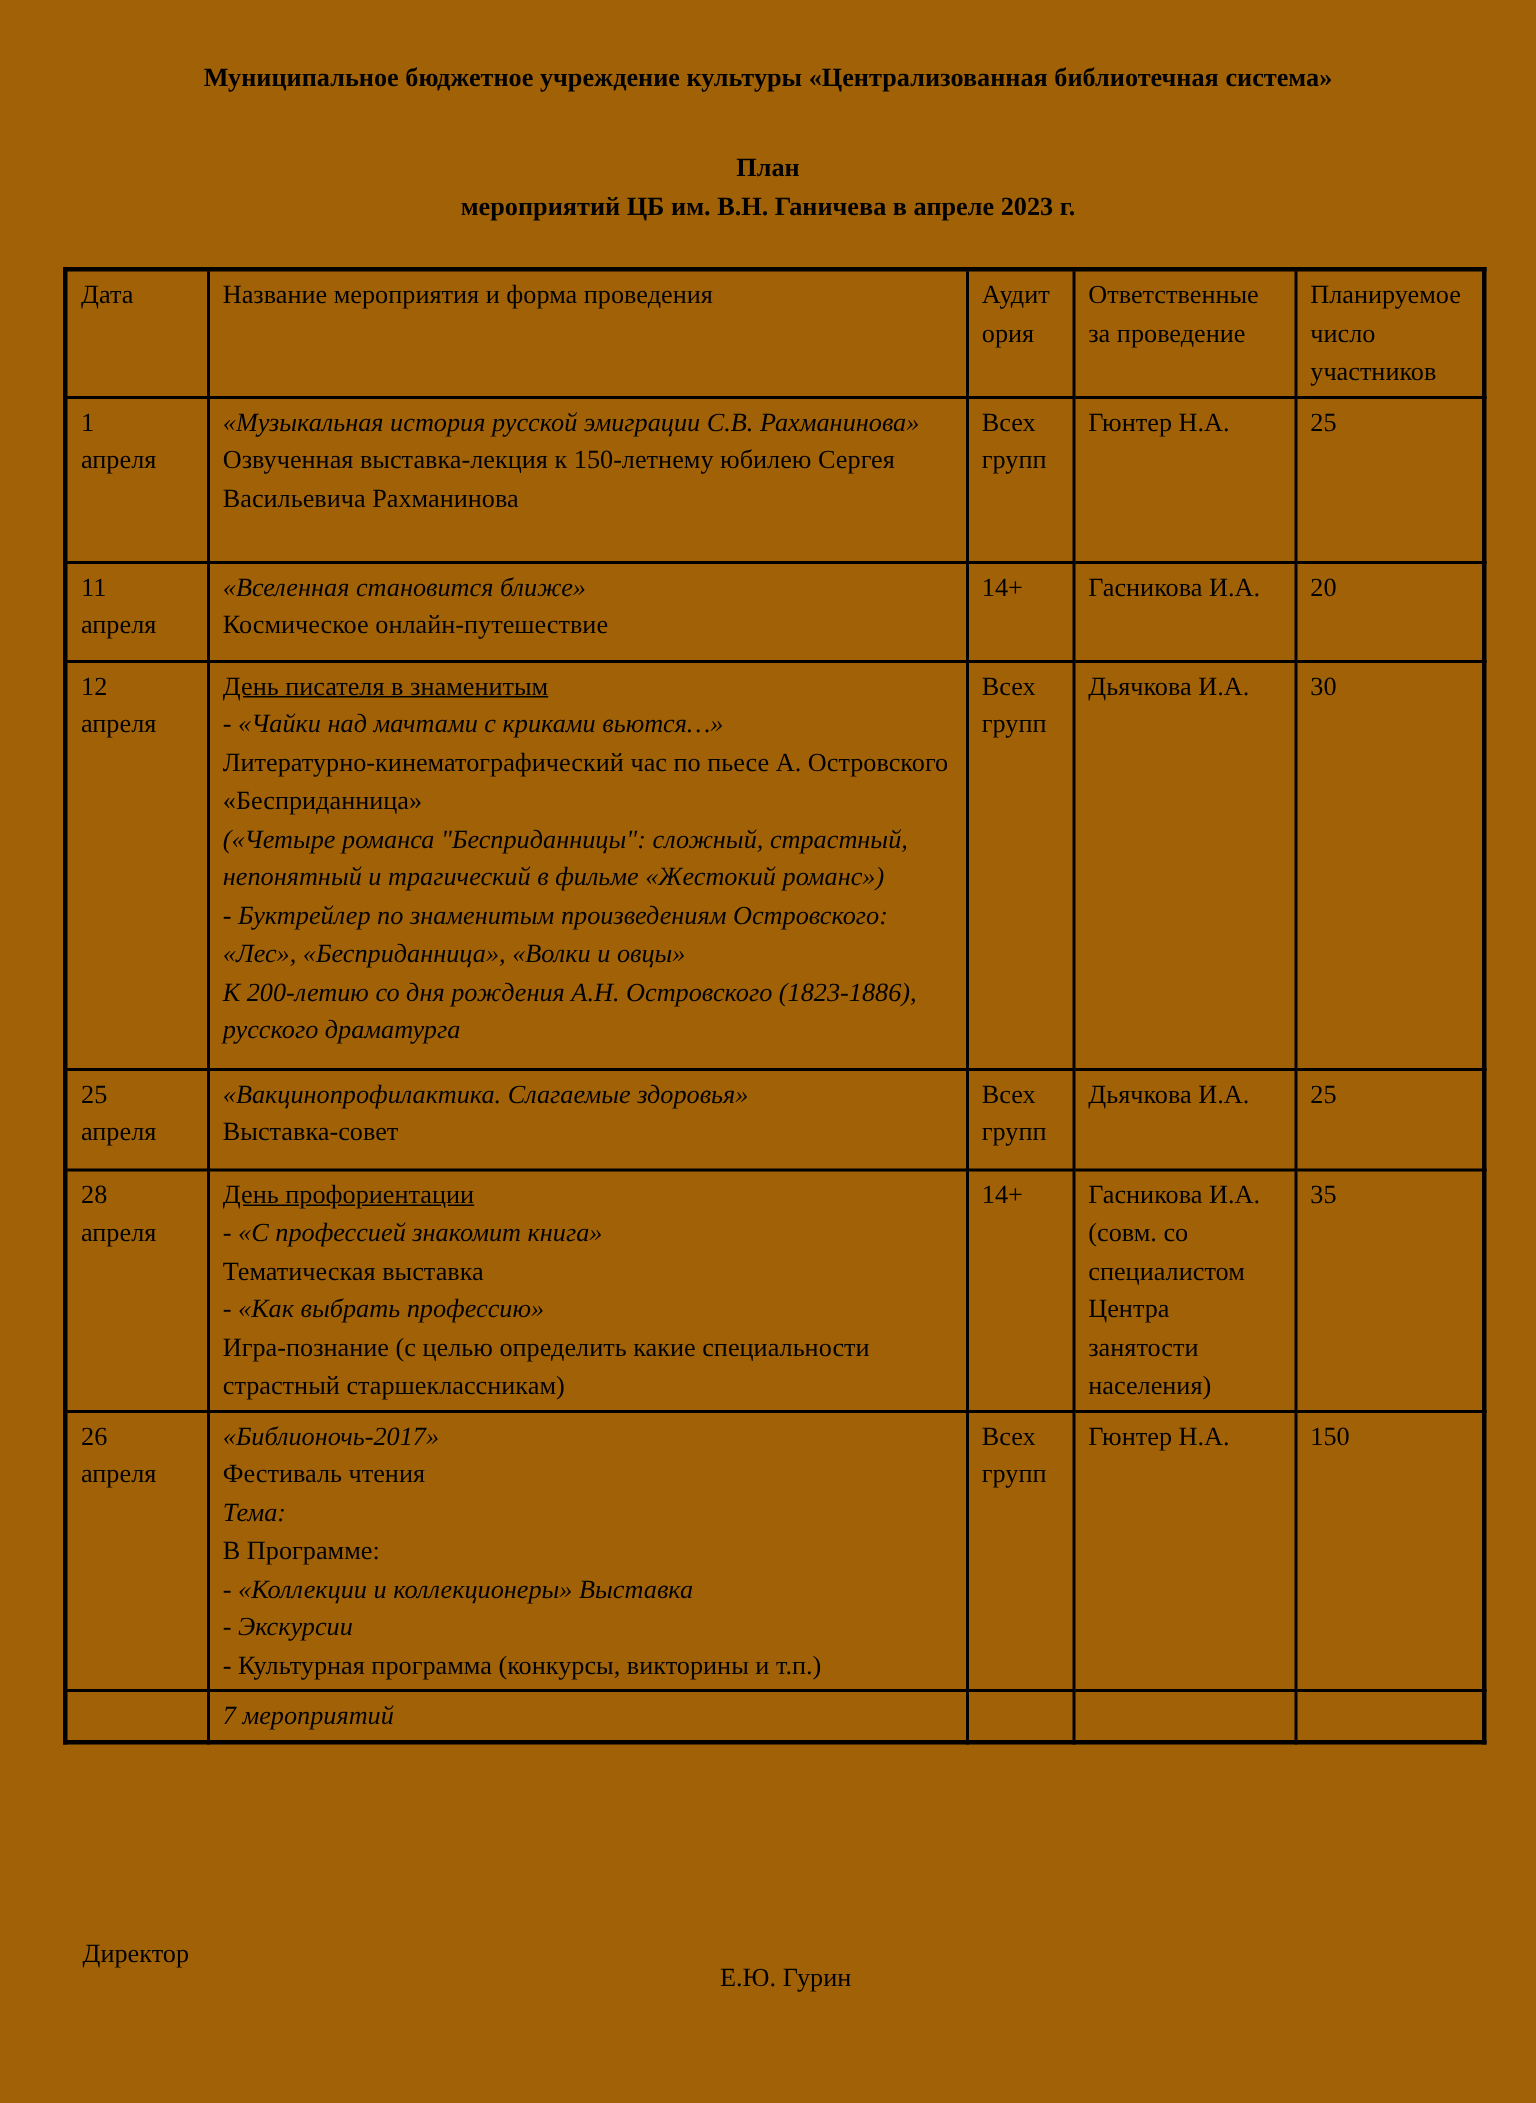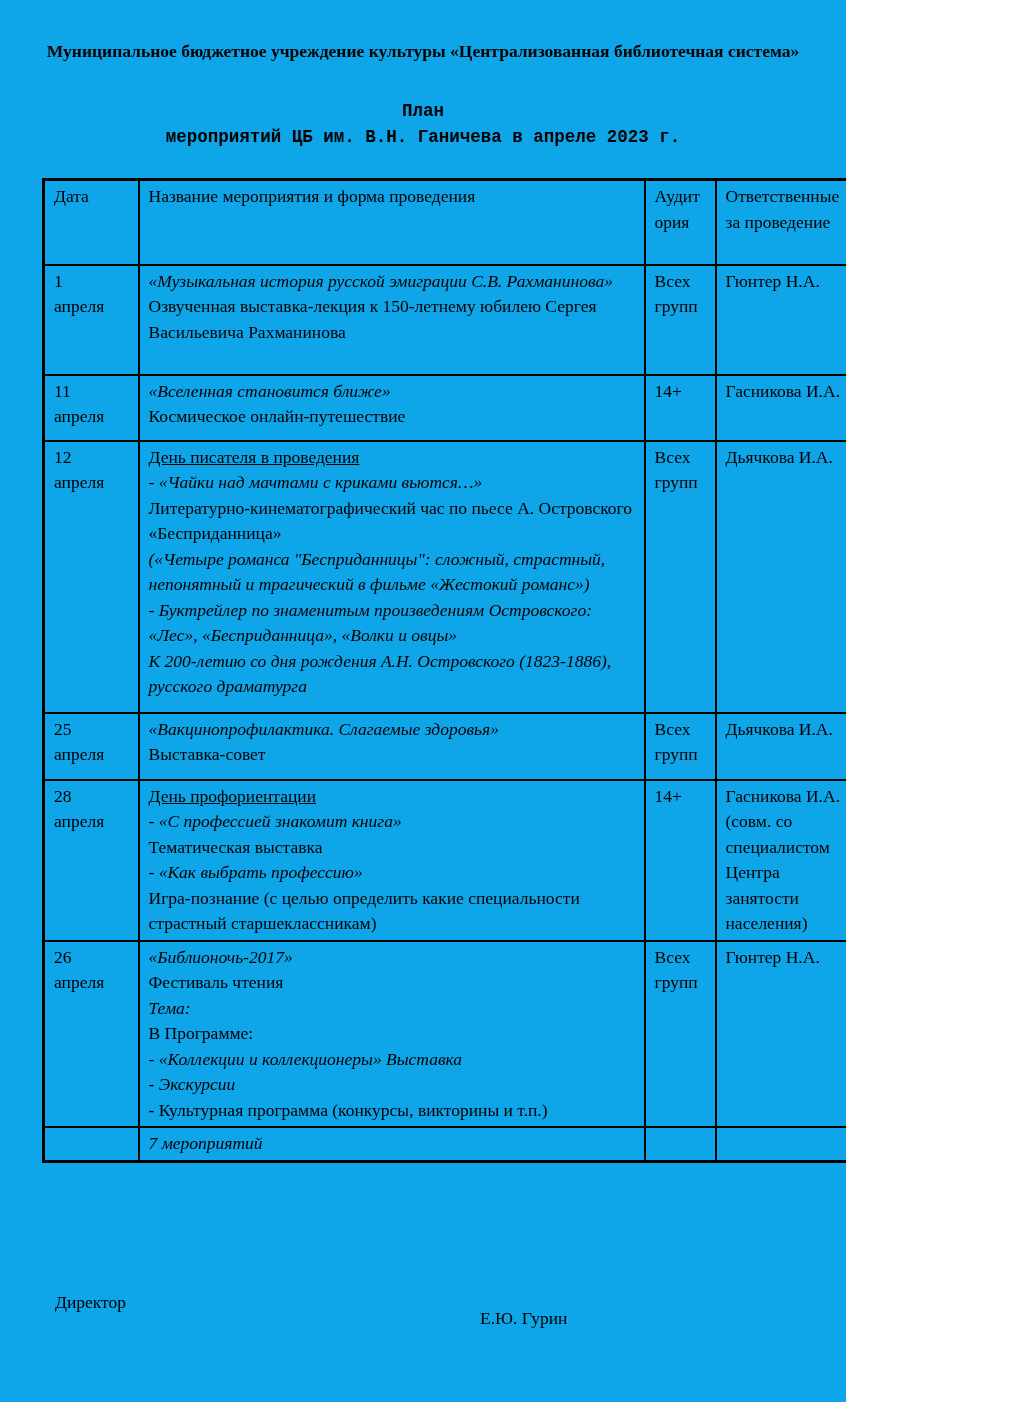--- a/index.html
+++ b/index.html
@@ -1,39 +1,38 @@
 <!DOCTYPE html>
 <html lang="ru"><head>
 <meta charset="utf-8">
 <style>
   * { box-sizing: border-box; }
   html, body { margin: 0; padding: 0; background: #ffffff; }
   .page {
     position: relative;
-    width: 846px;
+    width: 1024px;
     height: 1402px;
-    background: #0ea5e9;
+    background: #a16207;
     color: #000000;
     font-family: "Liberation Serif", "DejaVu Serif", serif;
     overflow: hidden;
   }
   .org-block {
     padding-top: 38px;
     text-align: center;
     font-weight: bold;
     font-size: 17.5px;
     line-height: 26px;
   }
   .title-block {
     margin-top: 34px;
     text-align: center;
     font-weight: bold;
     font-size: 17.5px;
     line-height: 26px;
-    font-family: Liberation Mono, monospace;
   }
   table.plan {
     border-collapse: collapse;
     table-layout: fixed;
     width: 946px;
     margin-left: 42px;
     margin-top: 28px;
     border: 3px solid #000;
     padding-left: 32px;
   }
@@ -123,21 +122,21 @@
           <td class="col-audience">14+</td>
           <td class="col-responsible">Гасникова И.А.</td>
           <td class="col-participants">20</td>
         </tr>
         <tr style="height: 272px;">
           <td class="col-date">
             <div>12</div>
             <div>апреля</div>
           </td>
           <td class="col-event">
-            <div class="line underline">День писателя в проведения</div>
+            <div class="line underline">День писателя в знаменитым</div>
             <div class="line italic">- «Чайки над мачтами с криками вьются…»</div>
             <div class="line normal">Литературно-кинематографический час по пьесе А. Островского «Бесприданница»</div>
             <div class="line italic">(«Четыре романса "Бесприданницы": сложный, страстный, непонятный и трагический в фильме «Жестокий романс»)</div>
             <div class="line italic">- Буктрейлер по знаменитым произведениям Островского: «Лес», «Бесприданница», «Волки и овцы»</div>
             <div class="line italic">К 200-летию со дня рождения А.Н. Островского (1823-1886), русского драматурга</div>
           </td>
           <td class="col-audience">Всех групп</td>
           <td class="col-responsible">Дьячкова И.А.</td>
           <td class="col-participants">30</td>
         </tr>

